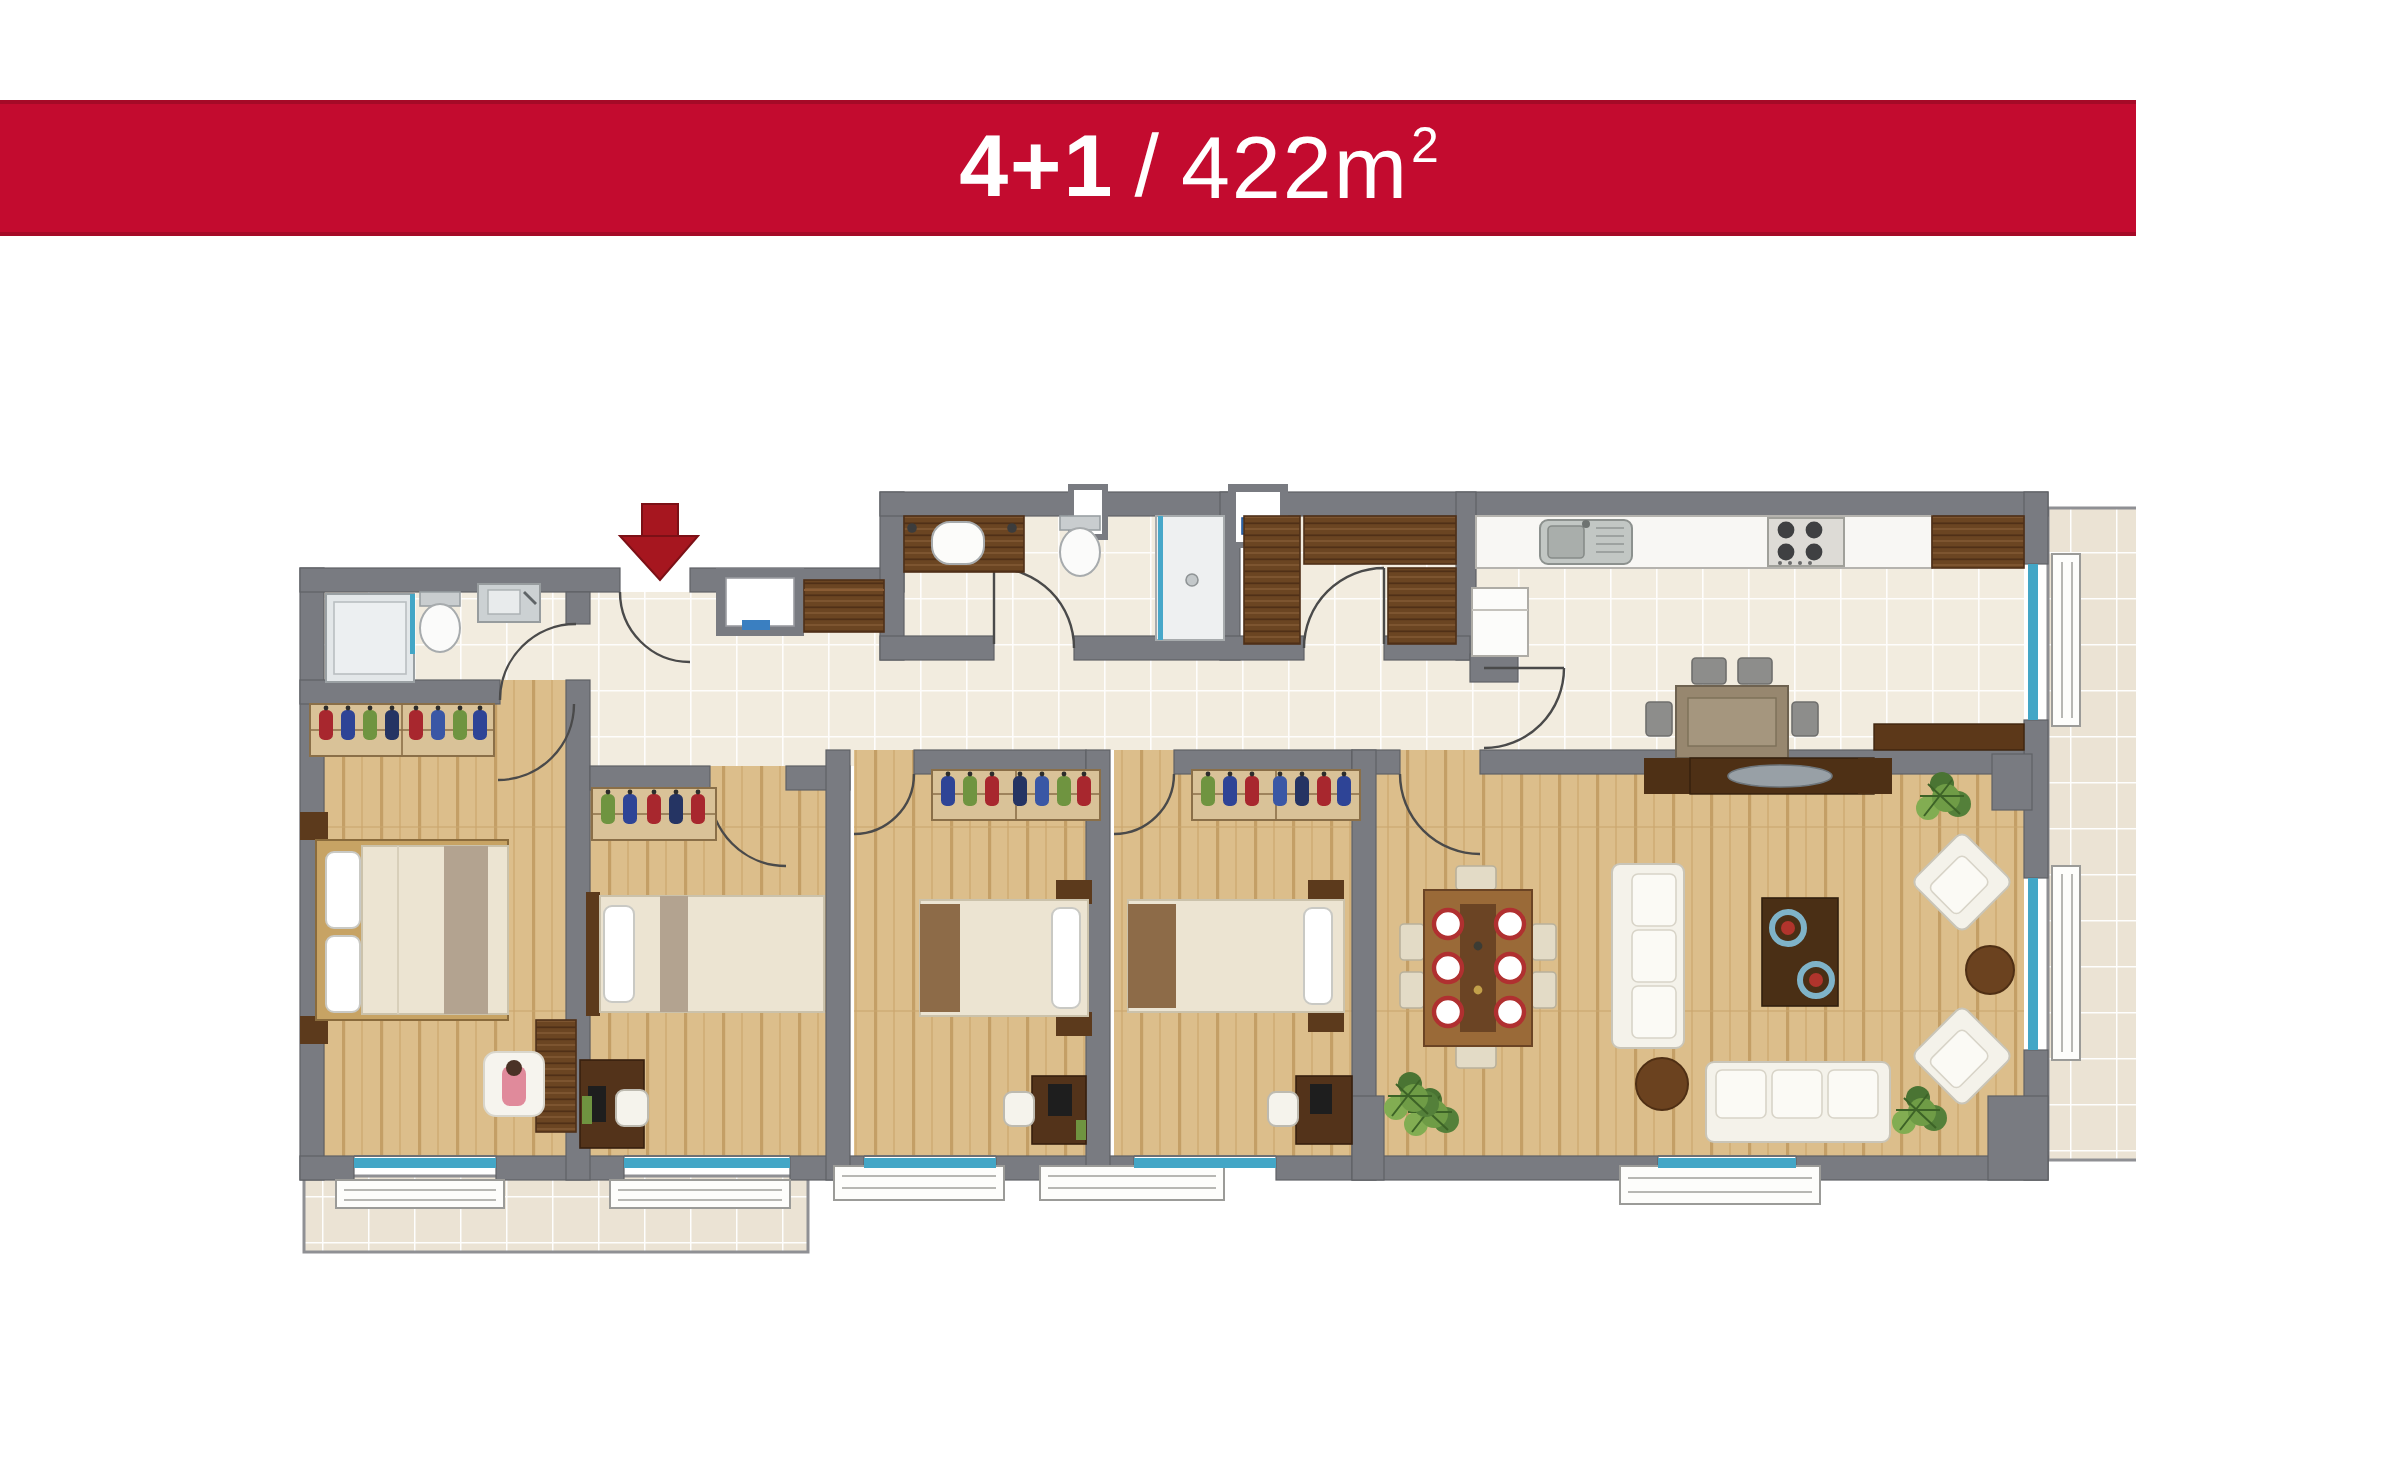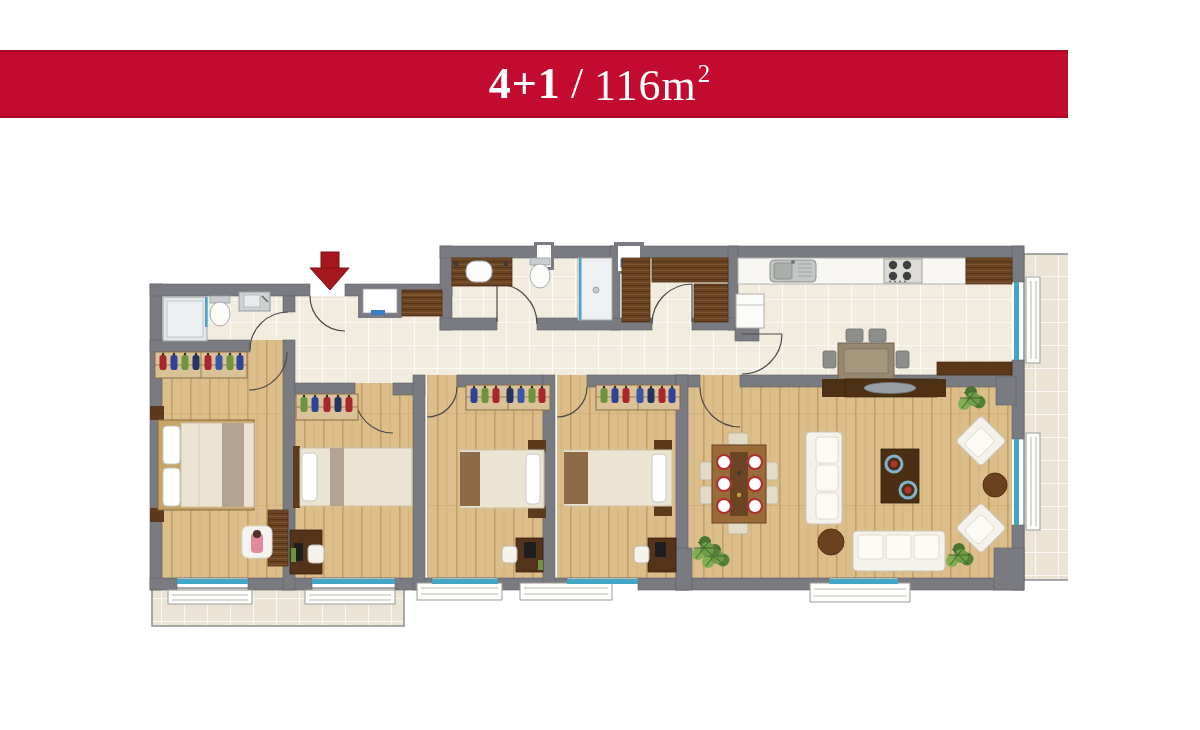--- a/index.html
+++ b/index.html
@@ -1,35 +1,35 @@
 <!DOCTYPE html>
 <html><head>
 <meta charset="utf-8">
 <style>
   html,body{margin:0;padding:0;background:#ffffff;}
   .screen{position:relative;width:1068px;height:730px;background:#ffffff;overflow:hidden;
-          font-family:Liberation Serif, serif;}
+          font-family:Liberation Sans, sans-serif;}
   .banner{position:absolute;left:0;top:50px;width:1200px;height:68px;background:#c30b2f;
           box-shadow:inset 0 2px 0 #a50a27, inset 0 -2px 0 #a50a27;
           display:flex;align-items:center;justify-content:center;color:#fff;}
   .banner .t{font-size:44px;line-height:1;letter-spacing:1px;}
   .banner .bold{font-weight:700;}
   .banner .thin{font-weight:400;margin-left:10px;}
   .banner sup{font-size:25px;vertical-align:18px;margin-left:1px;}
   svg{position:absolute;left:0;top:0;}
 </style>
 </head>
 <body>
 
 <div class="screen">
 
   <div class="banner">
     <span class="t bold">4+1</span>
     <span class="t thin">/</span>
-    <span class="t thin"><span>116m</span><sup>2</sup></span>
+    <span class="t thin"><span>422m</span><sup>2</sup></span>
   </div>
 
   <svg width="1200" height="730" viewBox="0 0 1200 730">
     <defs>
       <pattern id="tile" width="23" height="23" patternUnits="userSpaceOnUse">
         <rect width="23" height="23" fill="#f2ecdf"></rect>
         <path d="M0 0H23M0 0V23" stroke="#ffffff" stroke-width="1.6" opacity="0.9"></path>
       </pattern>
       <pattern id="btile" width="23" height="23" patternUnits="userSpaceOnUse">
         <rect width="23" height="23" fill="#ebe3d4"></rect>

